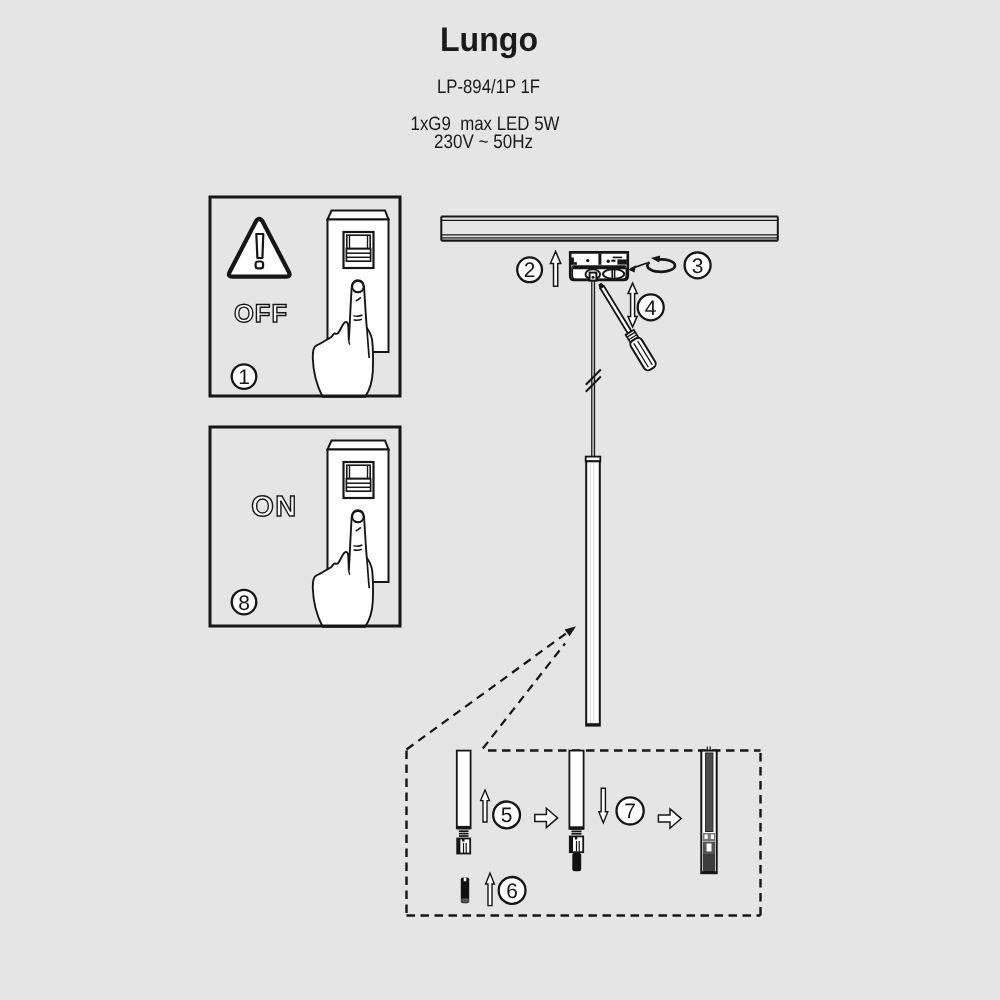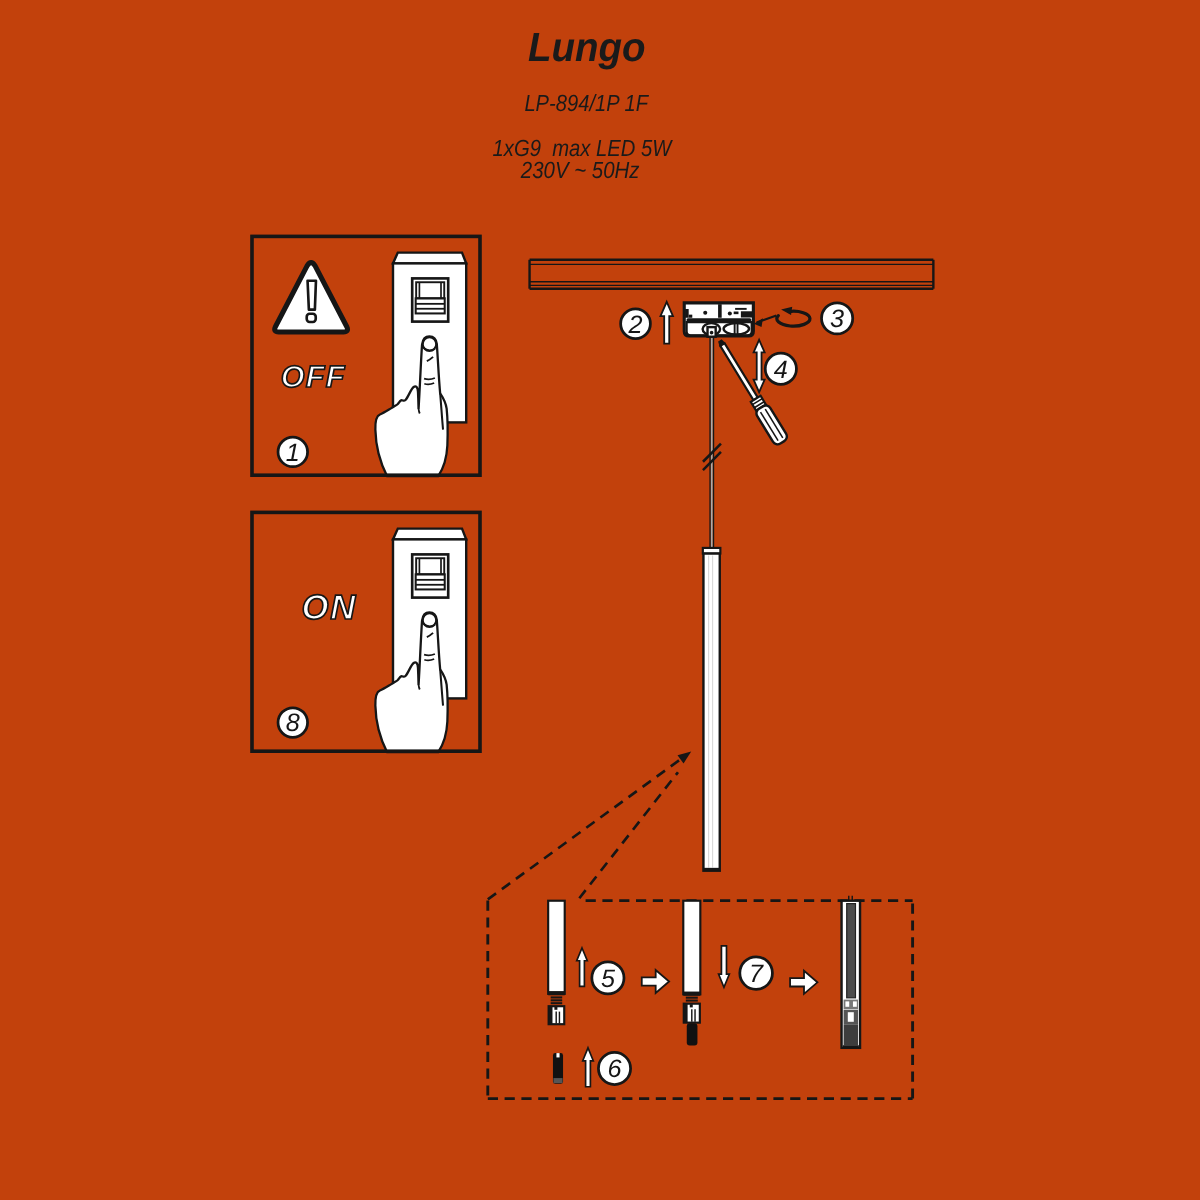--- a/index.html
+++ b/index.html
@@ -1,17 +1,17 @@
 <!DOCTYPE html>
 <html><head>
 <meta charset="utf-8">
 <style>
   html,body{margin:0;padding:0;background:#ffffff;}
-  #page{position:relative;width:1000px;height:1000px;background:#c2410c;overflow:hidden;
-        font-family:"Liberation Sans", sans-serif;font-style:italic;-webkit-font-smoothing:antialiased;}
+  #page{position:relative;width:1000px;height:1000px;background:#e5e5e5;overflow:hidden;
+        font-family:"Liberation Sans", sans-serif;-webkit-font-smoothing:antialiased;}
   svg{position:absolute;left:0;top:0;}
   text{font-family:"Liberation Sans", sans-serif;text-rendering:geometricPrecision;}
 </style>
 </head>
 <body>
 <div id="page">
 <svg width="1000" height="1000" viewBox="0 0 1000 1000">
 
   <g fill="#1a1a1a">
     <text x="489" y="50.5" font-size="34" font-weight="bold" text-anchor="middle" textLength="98" lengthAdjust="spacingAndGlyphs">Lungo</text>

